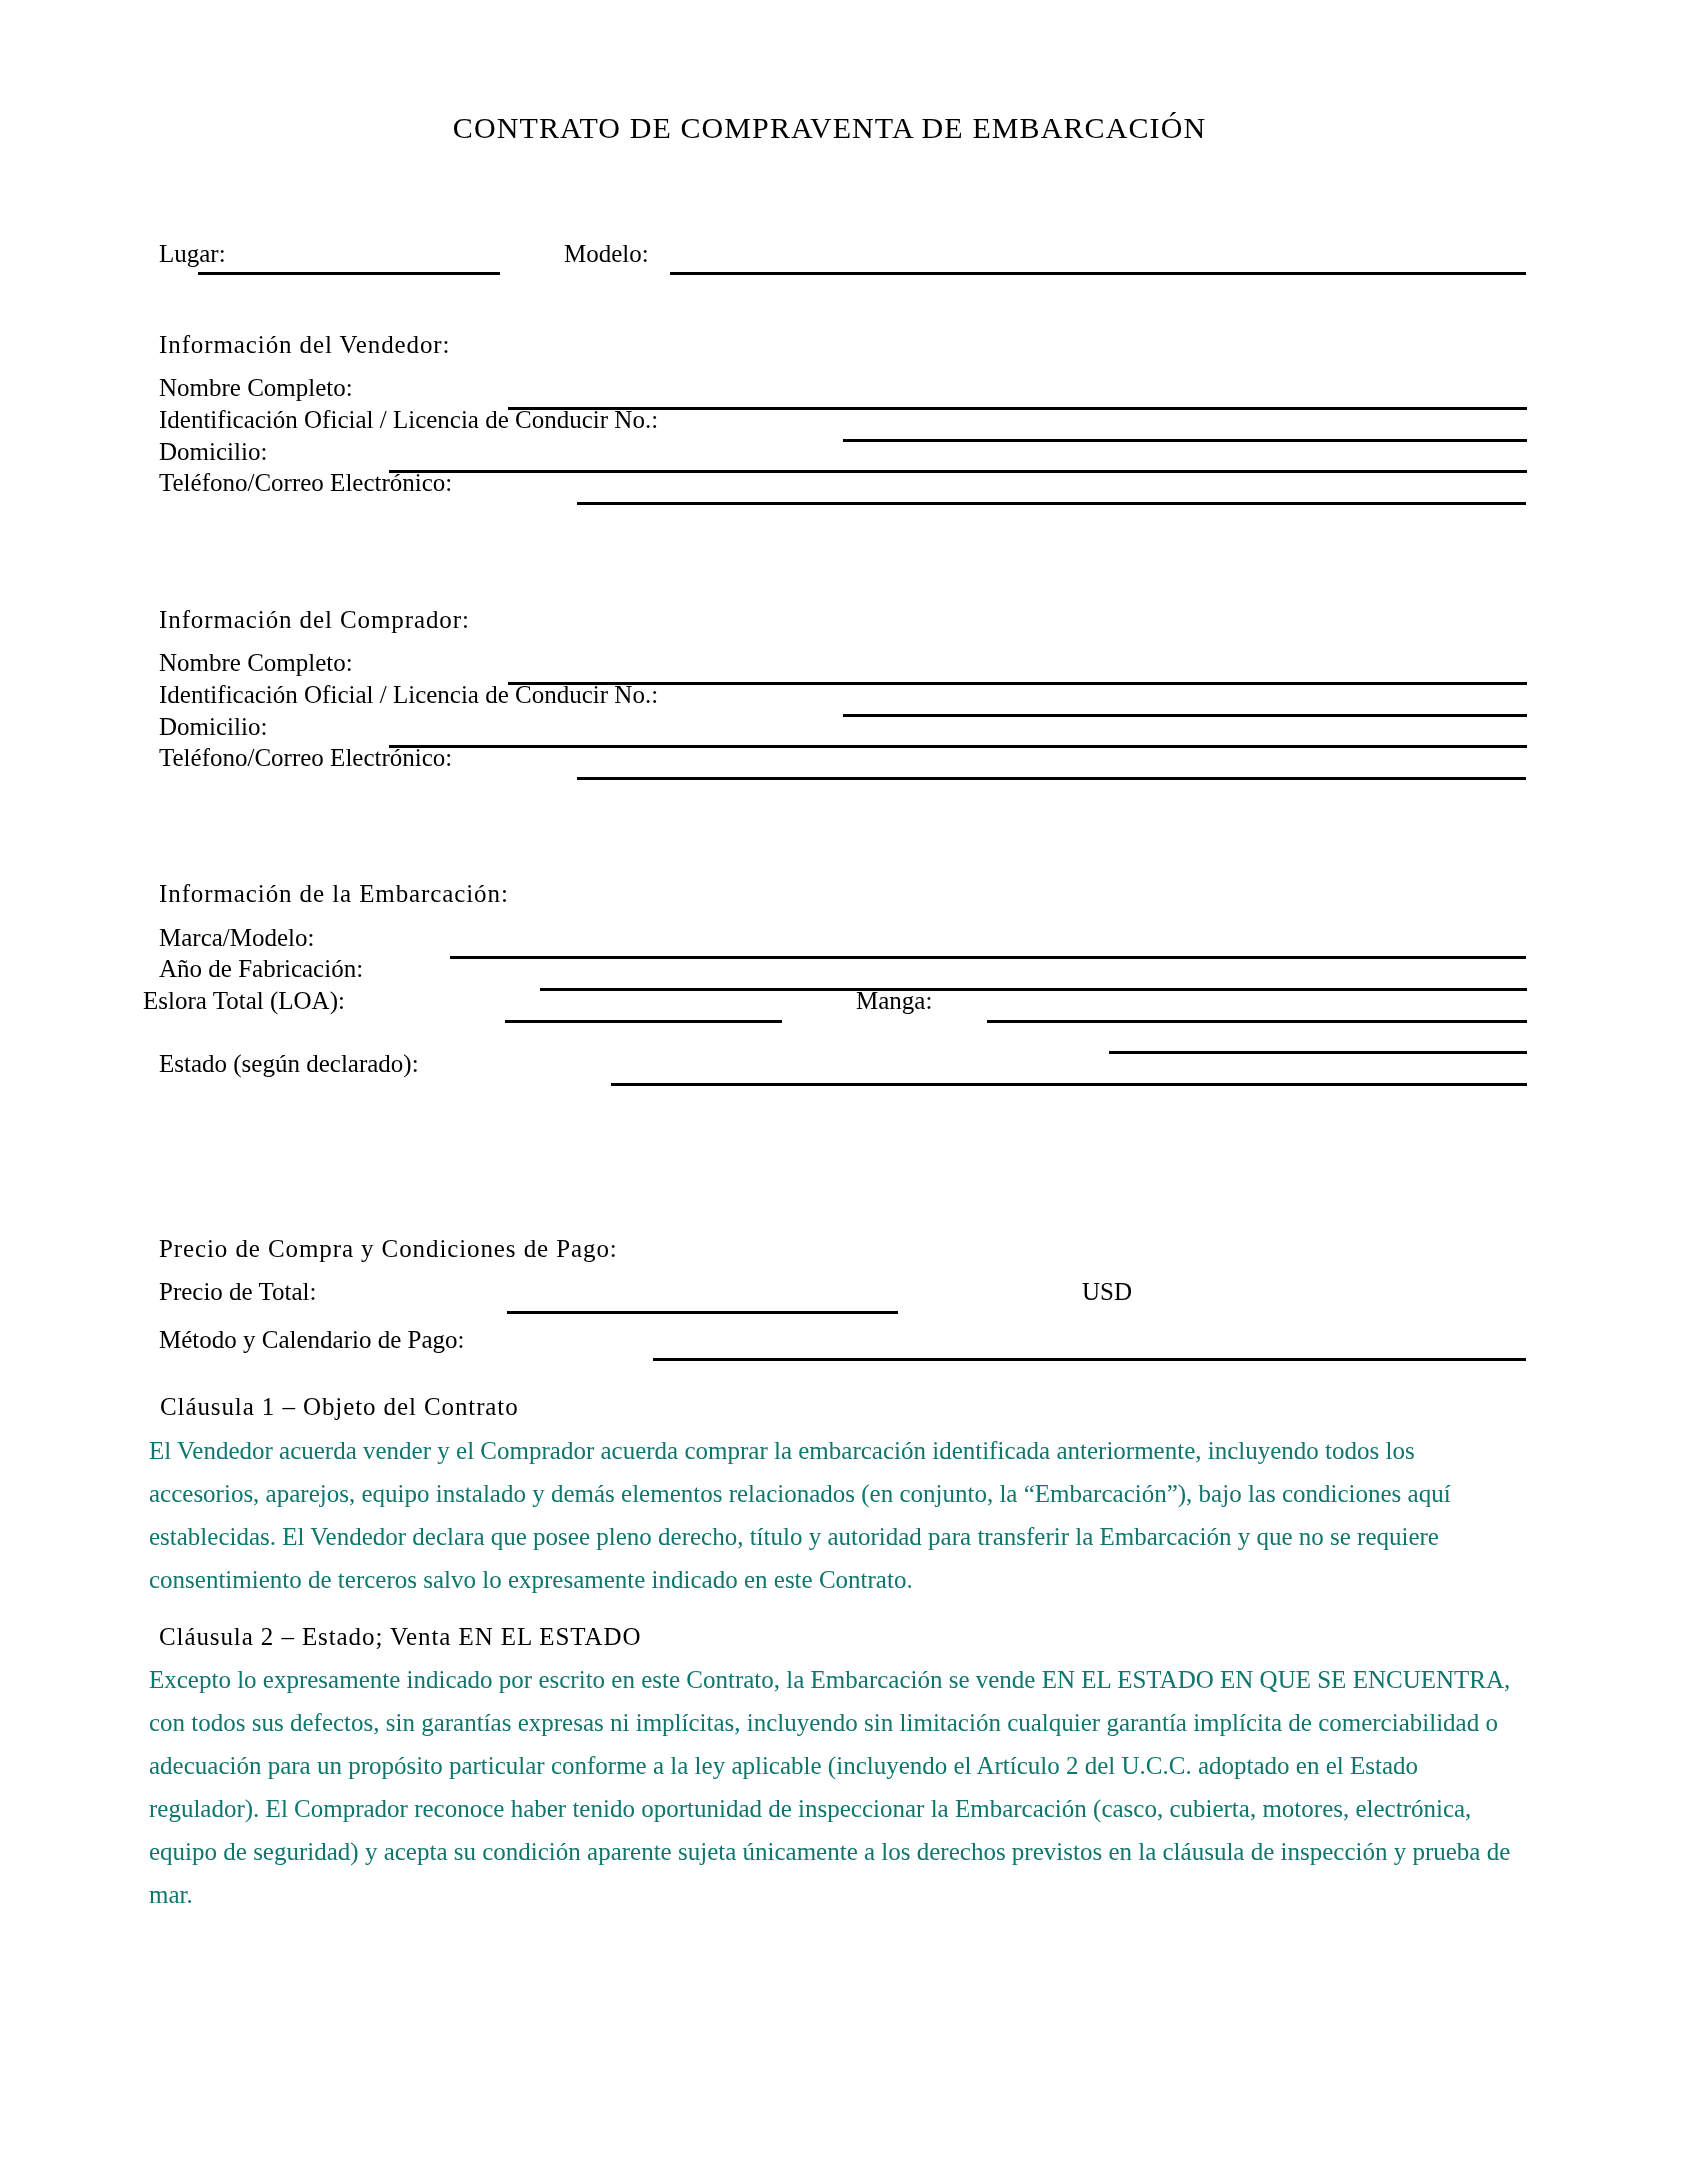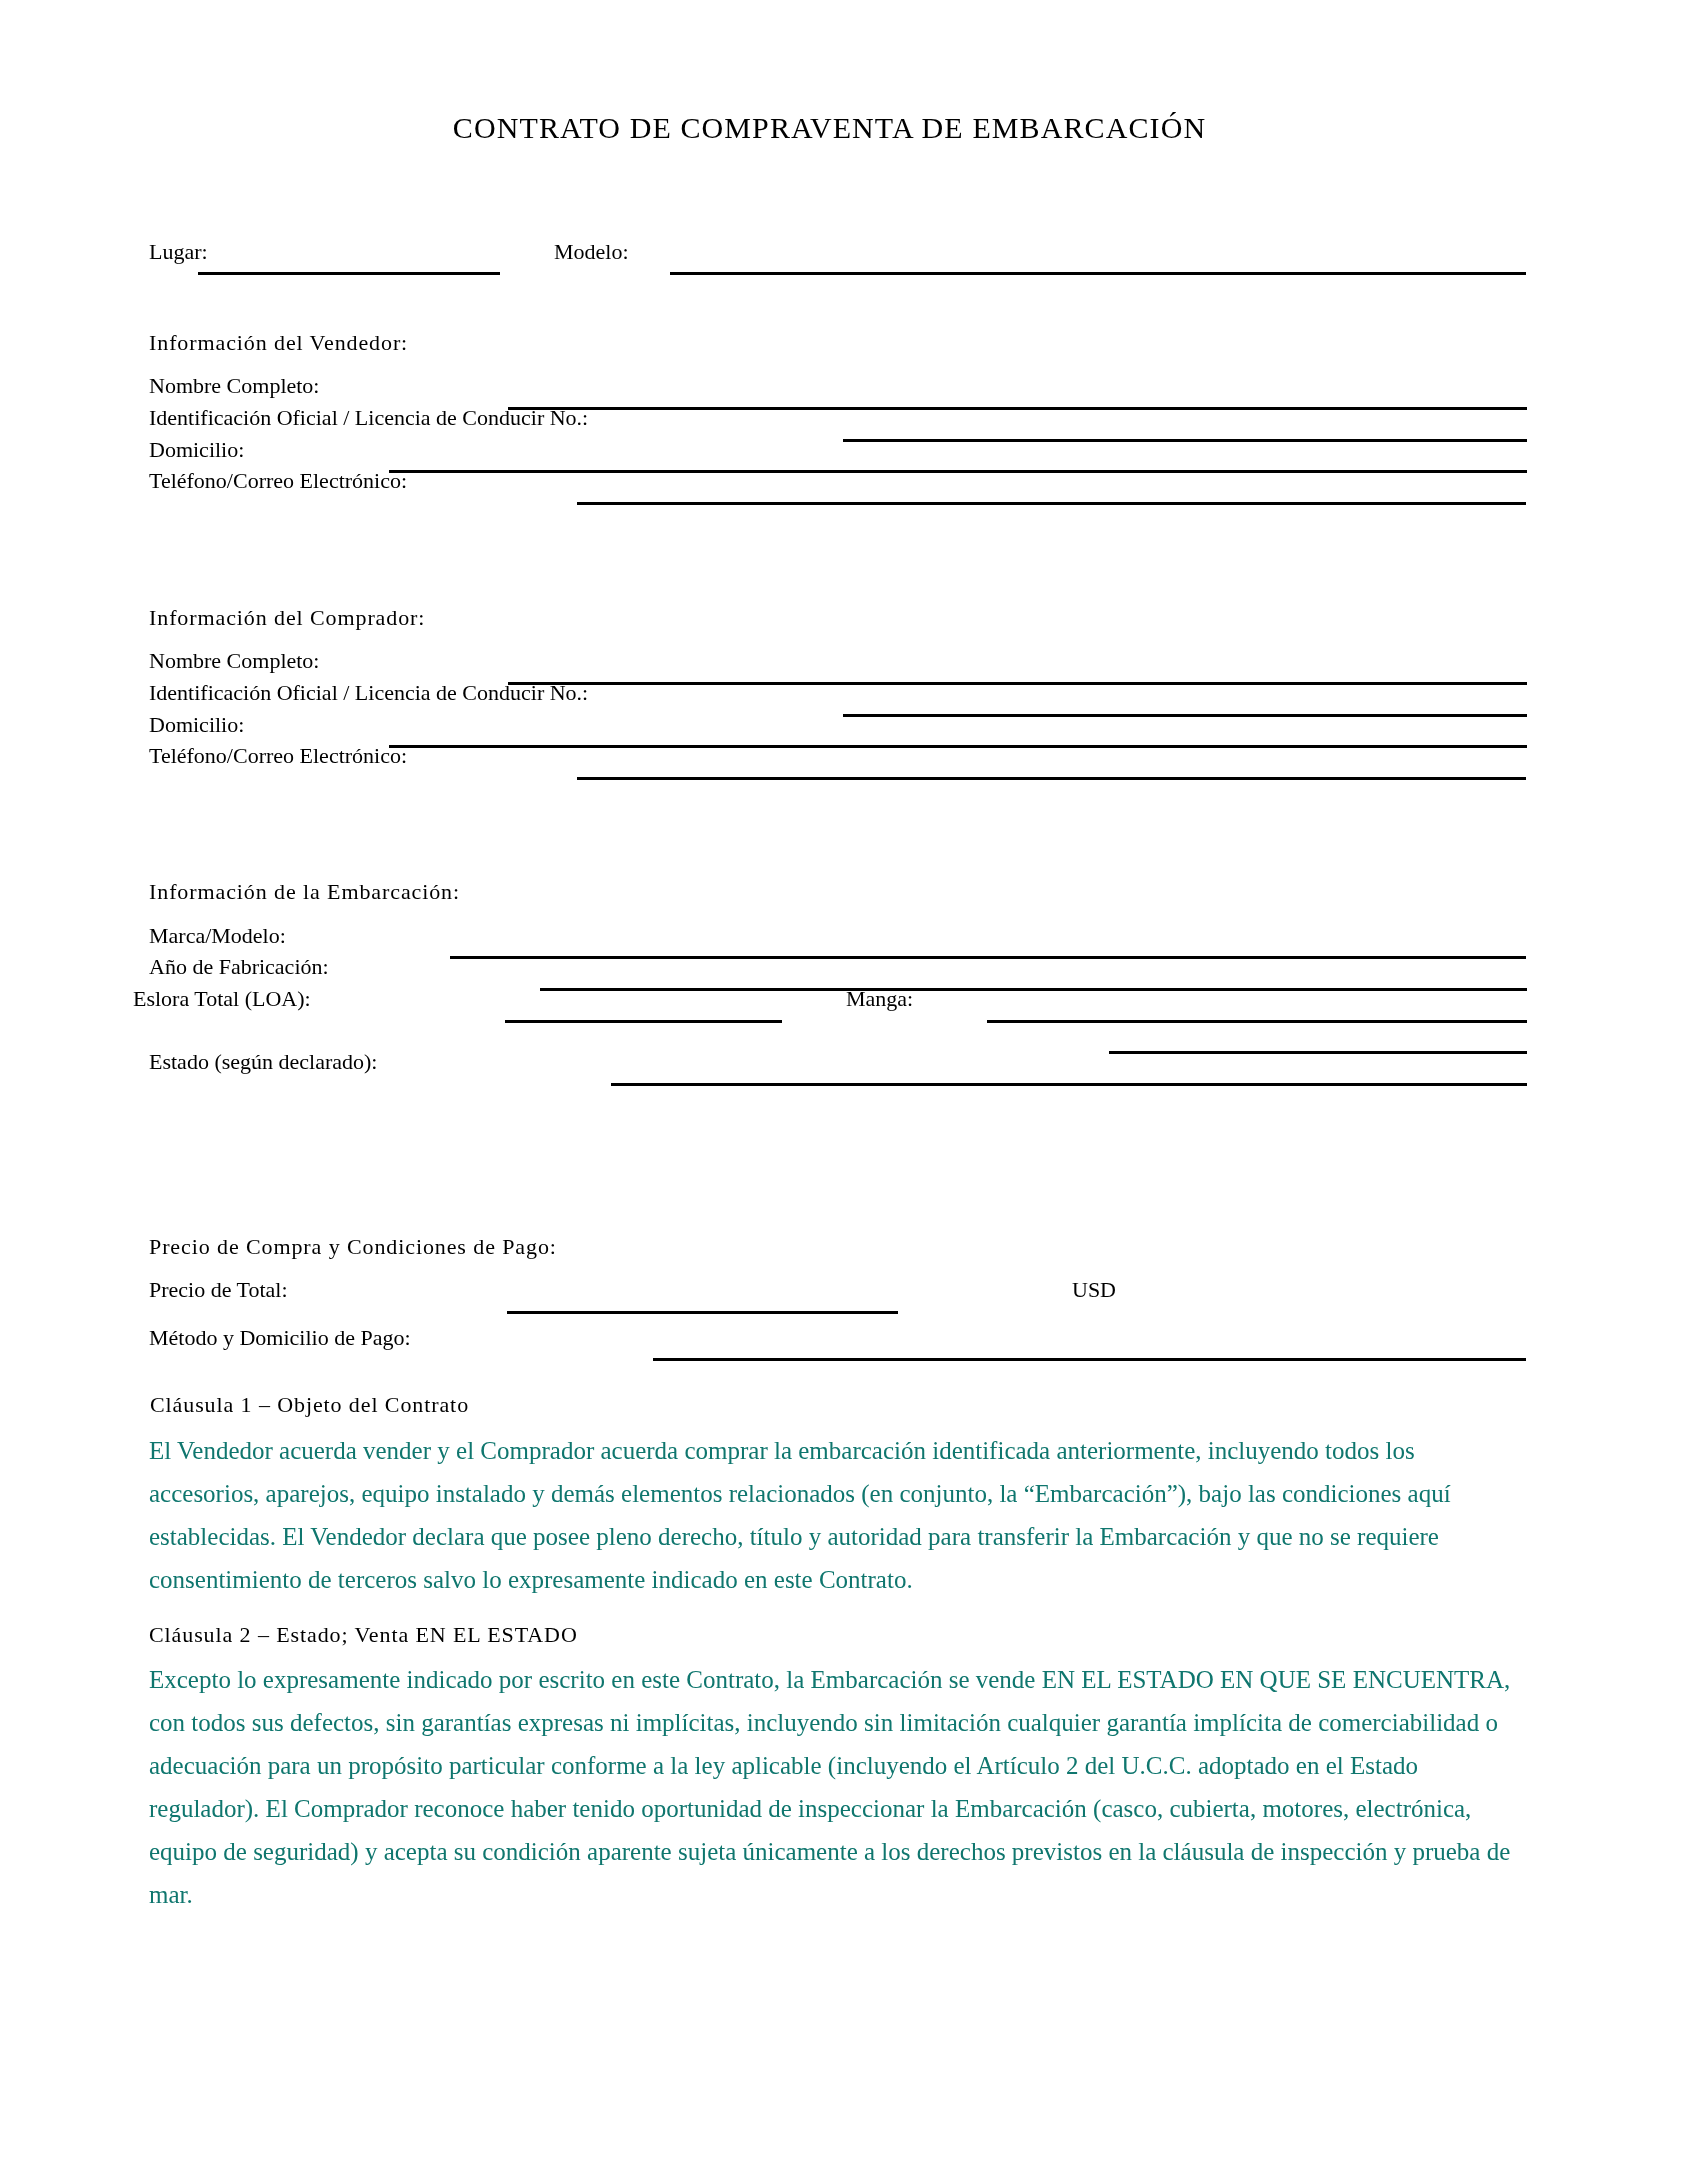--- a/index.html
+++ b/index.html
@@ -26,23 +26,24 @@
     text-align: center;
     font-size: 30px;
     letter-spacing: 1.1px;
     font-weight: 400;
     white-space: nowrap;
   }
 
   
   .t {
     position: absolute;
-    font-size: 22px;
+    font-size: 25px;
     line-height: 1;
     white-space: nowrap;
+    margin-left: 10px;
   }
   .sec-head {
     letter-spacing: 0.9px;
   }
   .clause-head {
     letter-spacing: 0.9px;
   }
 
   
   .rule {
@@ -121,21 +122,21 @@
 
   <div class="t" style="left:149px; top:1051px;">Estado (según declarado):</div>
   <div class="rule" style="left:611px; top:1083px; width:916px;"></div>
 
   <div class="t sec-head" style="left:149px; top:1236px;">Precio de Compra y Condiciones de Pago:</div>
 
   <div class="t" style="left:149px; top:1279px;">Precio de Total:</div>
   <div class="rule" style="left:507px; top:1311px; width:391px;"></div>
   <div class="t" style="left:1072px; top:1279px;">USD</div>
 
-  <div class="t" style="left:149px; top:1327px;">Método y Domicilio de Pago:</div>
+  <div class="t" style="left:149px; top:1327px;">Método y Calendario de Pago:</div>
   <div class="rule" style="left:653px; top:1358px; width:873px;"></div>
 
   <div class="t clause-head" style="left:150px; top:1394px;">Cláusula 1 – Objeto del Contrato</div>
   <div class="para" style="top:1429px;">El Vendedor acuerda vender y el Comprador acuerda comprar la embarcación identificada anteriormente, incluyendo todos los accesorios, aparejos, equipo instalado y demás elementos relacionados (en conjunto, la “Embarcación”), bajo las condiciones aquí establecidas. El Vendedor declara que posee pleno derecho, título y autoridad para transferir la Embarcación y que no se requiere consentimiento de terceros salvo lo expresamente indicado en este Contrato.</div>
 
   <div class="t clause-head" style="left:149px; top:1624px;">Cláusula 2 – Estado; Venta EN EL ESTADO</div>
   <div class="para" style="top:1658px;">Excepto lo expresamente indicado por escrito en este Contrato, la Embarcación se vende EN EL ESTADO EN QUE SE ENCUENTRA, con todos sus defectos, sin garantías expresas ni implícitas, incluyendo sin limitación cualquier garantía implícita de comerciabilidad o adecuación para un propósito particular conforme a la ley aplicable (incluyendo el Artículo 2 del U.C.C. adoptado en el Estado regulador). El Comprador reconoce haber tenido oportunidad de inspeccionar la Embarcación (casco, cubierta, motores, electrónica, equipo de seguridad) y acepta su condición aparente sujeta únicamente a los derechos previstos en la cláusula de inspección y prueba de mar.</div>
 
 </div>
 

